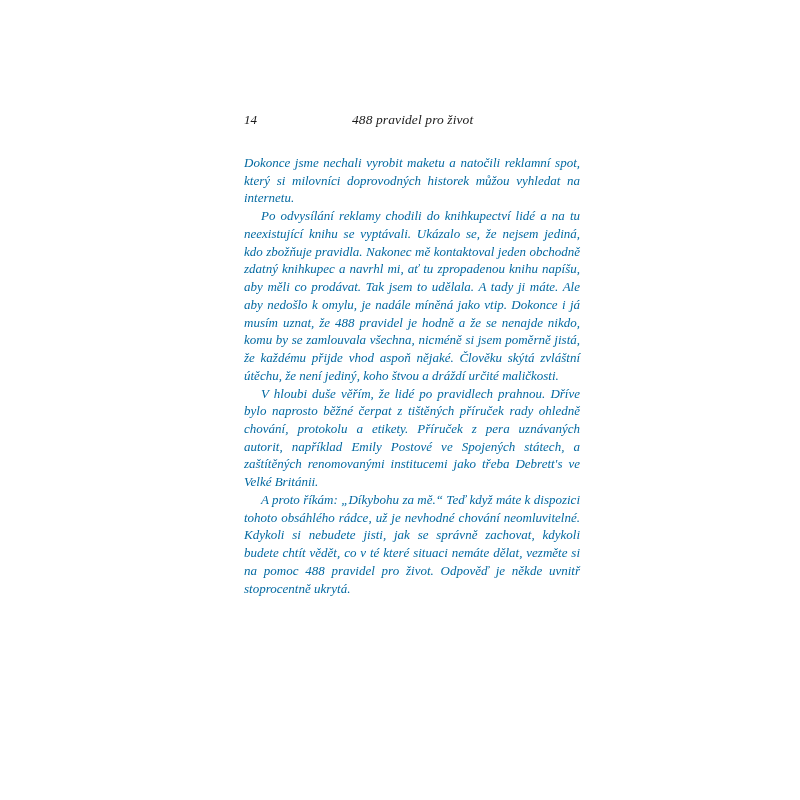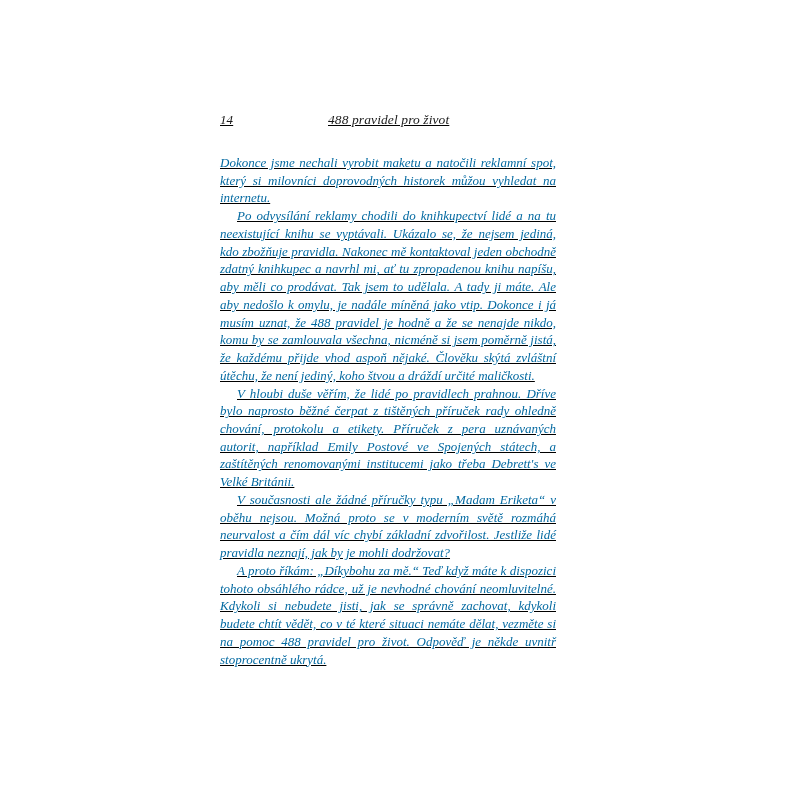--- a/index.html
+++ b/index.html
@@ -14,24 +14,23 @@
     overflow: hidden;
   }
   .page {
     position: relative;
     width: 800px;
     height: 800px;
     background: #ffffff;
   }
   .page-inner {
     position: absolute;
-    left: 220px;
+    left: 244px;
     top: 80px;
     width: 336px;
-    text-decoration: underline;
   }
   .running-head {
     display: flex;
     align-items: baseline;
     font-style: italic;
     font-size: 13.5px;
     color: #1a1a1a;
     letter-spacing: 0.1px;
     margin-bottom: 26px;
   }
@@ -71,18 +70,17 @@
 
     <div class="running-head">
       <span class="folio">14</span>
       <span class="title">488 pravidel pro život</span>
     </div>
 
     <div class="body-text">
       <p>Dokonce jsme nechali vyrobit maketu a natočili reklamní spot, který si milovníci doprovodných historek můžou vyhledat na internetu.</p>
       <p>Po odvysílání reklamy chodili do knihkupectví lidé a na tu neexistující knihu se vyptávali. Ukázalo se, že nejsem jediná, kdo zbožňuje pravidla. Nakonec mě kontaktoval jeden obchodně zdatný knihkupec a navrhl mi, ať tu zpropadenou knihu napíšu, aby měli co prodávat. Tak jsem to udělala. A tady ji máte. Ale aby nedošlo k omylu, je nadále míněná jako vtip. Dokonce i já musím uznat, že 488 pravidel je hodně a že se nenajde nikdo, komu by se zamlouvala všechna, nicméně si jsem poměrně jistá, že každému přijde vhod aspoň nějaké. Člověku skýtá zvláštní útěchu, že není jediný, koho štvou a dráždí určité maličkosti.</p>
       <p>V hloubi duše věřím, že lidé po pravidlech prahnou. Dříve bylo naprosto běžné čerpat z tištěných příruček rady ohledně chování, protokolu a etikety. Příruček z pera uznávaných autorit, například Emily Postové ve Spojených státech, a zaštítěných renomovanými institucemi jako třeba Debrett's ve Velké Británii.</p>
-      <p>V současnosti ale žádné příručky typu „Madam Eriketa“ v oběhu nejsou. Možná proto se v moderním světě rozmáhá neurvalost a čím dál víc chybí základní zdvořilost. Jestliže lidé pravidla neznají, jak by je mohli dodržovat?</p>
       <p>A proto říkám: „Díkybohu za mě.“ Teď když máte k dispozici tohoto obsáhlého rádce, už je nevhodné chování neomluvitelné. Kdykoli si nebudete jisti, jak se správně zachovat, kdykoli budete chtít vědět, co v té které situaci nemáte dělat, vezměte si na pomoc 488 pravidel pro život. Odpověď je někde uvnitř stoprocentně ukrytá.</p>
     </div>
 
   </div>
 </div>
 
 </body></html>

